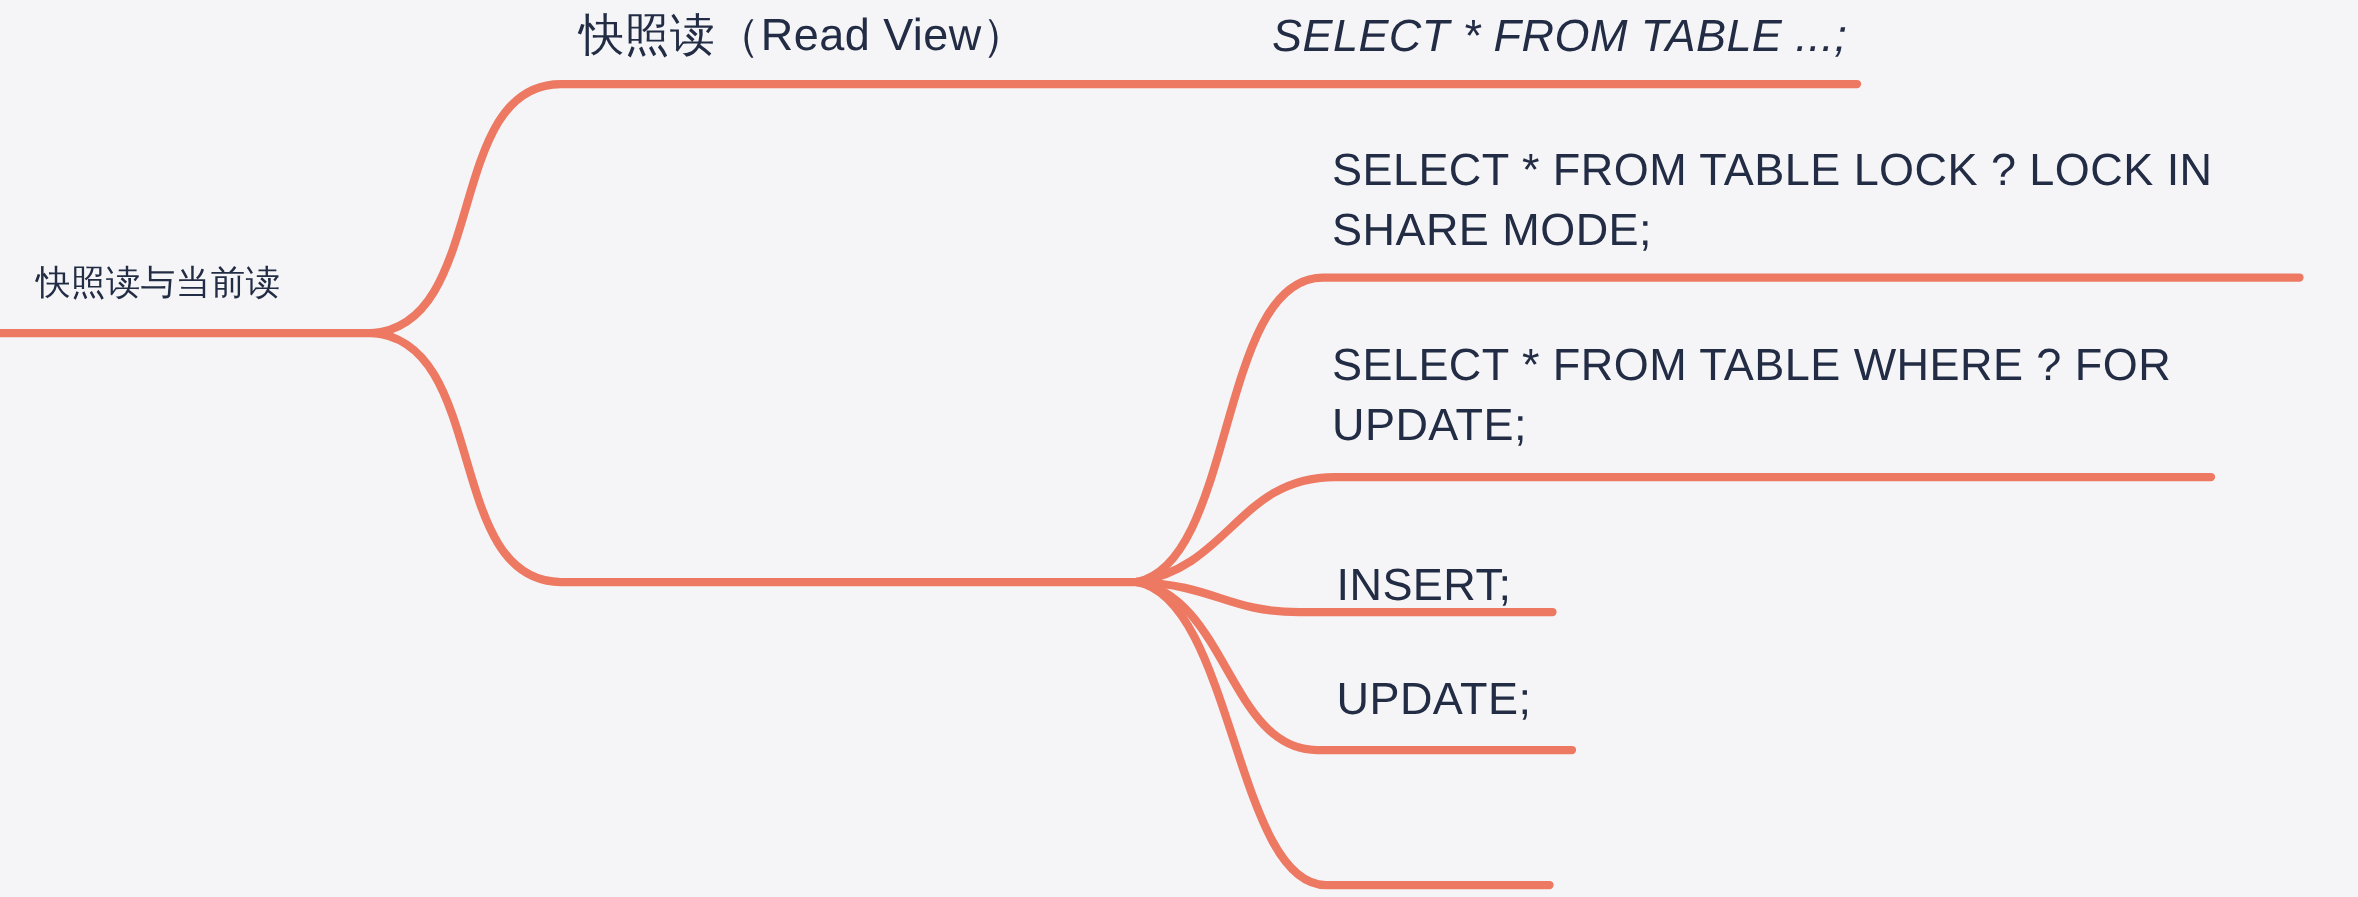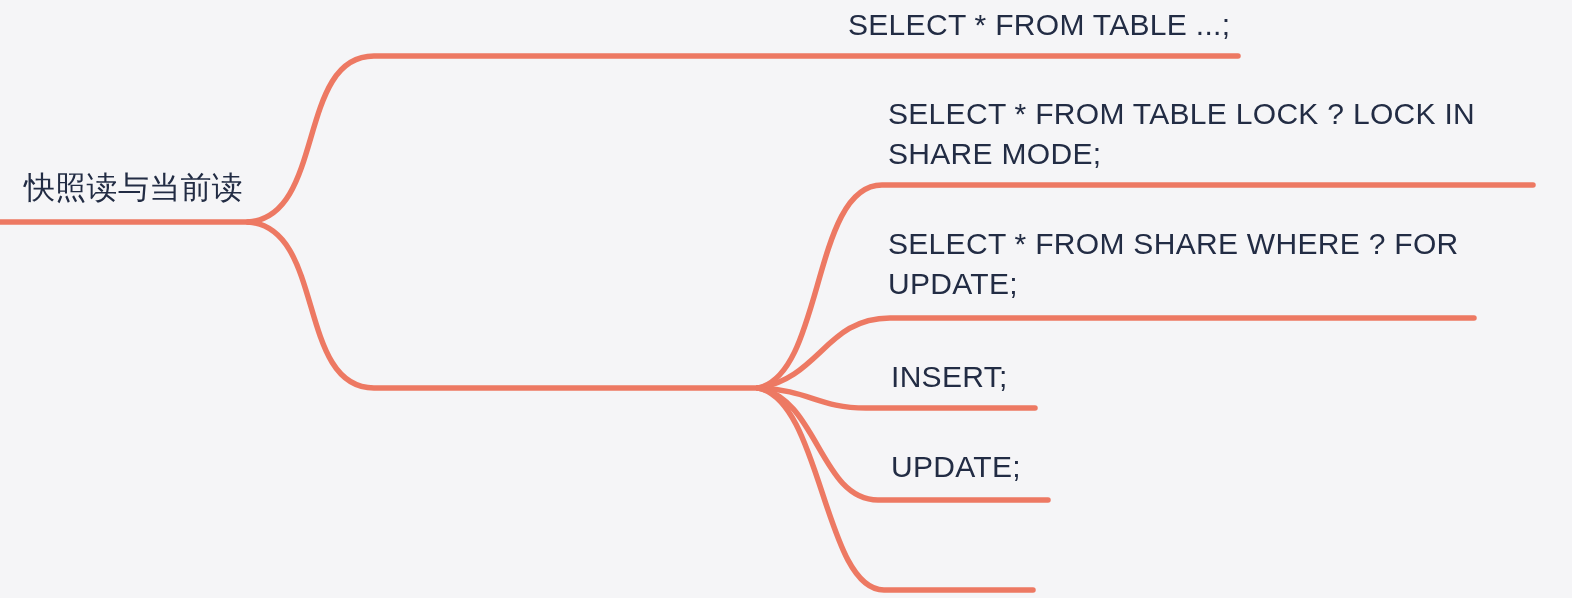--- a/index.html
+++ b/index.html
@@ -24,34 +24,34 @@
     position: absolute;
     color: #222c44;
     font-size: 30px;
     font-weight: 500;
     line-height: 40px;
     letter-spacing: 0.3px;
     white-space: pre-line;
     cursor: default;
   }
   .node.root {
-    font-size: 31px;
+    font-size: 23px;
     line-height: 36px;
   }
   .node.branch {
     line-height: 36px;
   }
   
   #node-root          { left: 24px;  top: 170px; }
   #node-snapshot-read { left: 386px; top: 6px;   }
-  #node-read-view-sql { left: 848px; top: 5px;   }
+  #node-read-view-sql { left: 848px; top: 5px; font-style: italic;   }
   #node-current-read  { left: 389px; top: 337px; }
   #node-lock-share-sql{ left: 888px; top: 94px;  width: 660px; }
   #node-for-update-sql{ left: 888px; top: 224px; width: 660px; }
-  #node-insert-sql    { left: 891px; top: 357px; text-align: center; }
+  #node-insert-sql    { left: 891px; top: 371px; text-align: center; }
   #node-update-sql    { left: 891px; top: 447px; }
   #node-delete-sql    { left: 891px; top: 539px; }
 </style>
 </head>
 <body>
 
 <div class="canvas">
 
   <svg class="connectors" viewBox="0 0 1572 598" fill="none" stroke-width="5.5" stroke-linecap="round" stroke="#ed7963">
     <path d="M 0 222 H 250"></path>
@@ -59,28 +59,29 @@
     <path d="M 248 222 C 326 227, 296 388, 374 388 H 762"></path>
     <path d="M 758 388 C 824 374, 812 185, 882 185 H 1533"></path>
     <path d="M 758 388 C 820 378, 826 318, 890 318 H 1474"></path>
     <path d="M 758 388 C 810 390, 818 408, 866 408 H 1035"></path>
     <path d="M 758 388 C 818 398, 820 500, 878 500 H 1048"></path>
     <path d="M 758 388 C 822 400, 824 590, 884 590 H 1033"></path>
   </svg>
 
   <div class="node root" id="node-root">快照读与当前读</div>
 
+  <div class="node branch" id="node-snapshot-read">快照读（Read View）</div>
 
   <div class="node" id="node-read-view-sql">SELECT * FROM TABLE ...;</div>
 
 
   <div class="node" id="node-lock-share-sql">SELECT * FROM TABLE LOCK ? LOCK IN
 SHARE MODE;</div>
 
-  <div class="node" id="node-for-update-sql">SELECT * FROM SHARE WHERE ? FOR
+  <div class="node" id="node-for-update-sql">SELECT * FROM TABLE WHERE ? FOR
 UPDATE;</div>
 
   <div class="node" id="node-insert-sql">INSERT;</div>
 
   <div class="node" id="node-update-sql">UPDATE;</div>
 
 
 </div>
 
 </body></html>

